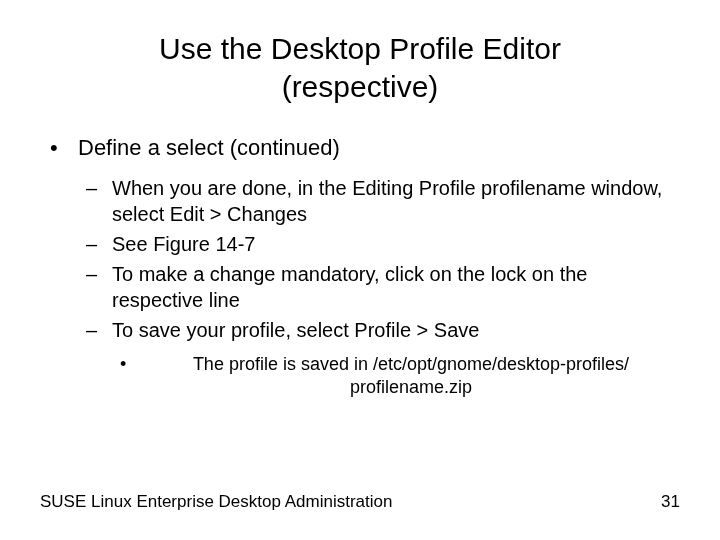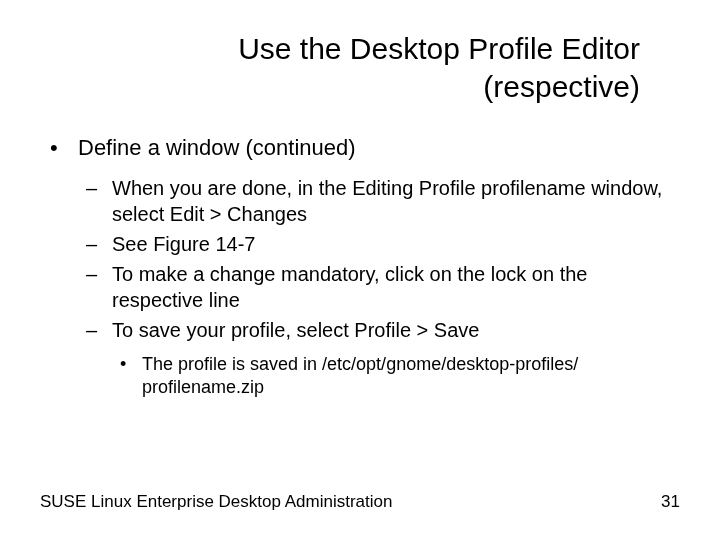--- a/index.html
+++ b/index.html
@@ -6,21 +6,21 @@
     body {
       width: 720px;
       height: 540px;
       background: #ffffff;
       font-family: Arial, Helvetica, sans-serif;
       color: #000000;
       position: relative;
       padding: 30px 40px 20px 40px;
     }
     .title {
-      text-align: right;
+      text-align: center;
       font-size: 30px;
       font-weight: normal;
       line-height: 1.25;
       margin-bottom: 30px;
       padding: 0 40px;
     }
     .bullet-l1 {
       display: flex;
       font-size: 22px;
       margin-left: 10px;
@@ -55,20 +55,21 @@
       display: flex;
       font-size: 18px;
       line-height: 1.3;
     }
     .bullet-l3 .marker {
       width: 22px;
       flex-shrink: 0;
     }
     .bullet-l3 .text {
       flex: 1;
+      text-align: center;
     }
     .footer {
       position: absolute;
       bottom: 28px;
       left: 40px;
       right: 40px;
       display: flex;
       justify-content: space-between;
       font-size: 17px;
       align-items: center;
@@ -77,21 +78,21 @@
 </head>
 <body>
 
 <div class="title">
   <span>Use the Desktop Profile Editor</span><br>
   <span>(respective)</span>
 </div>
 
 <div class="bullet-l1">
   <span class="marker">•</span>
-  <span class="text">Define a window (continued)</span>
+  <span class="text">Define a select (continued)</span>
 </div>
 
 <div class="bullet-l2-group">
   <div class="bullet-l2">
     <span class="marker">–</span>
     <span class="text">When you are done, in the Editing Profile profilename window, select Edit &gt; Changes</span>
   </div>
   <div class="bullet-l2">
     <span class="marker">–</span>
     <span class="text">See Figure 14-7</span>

